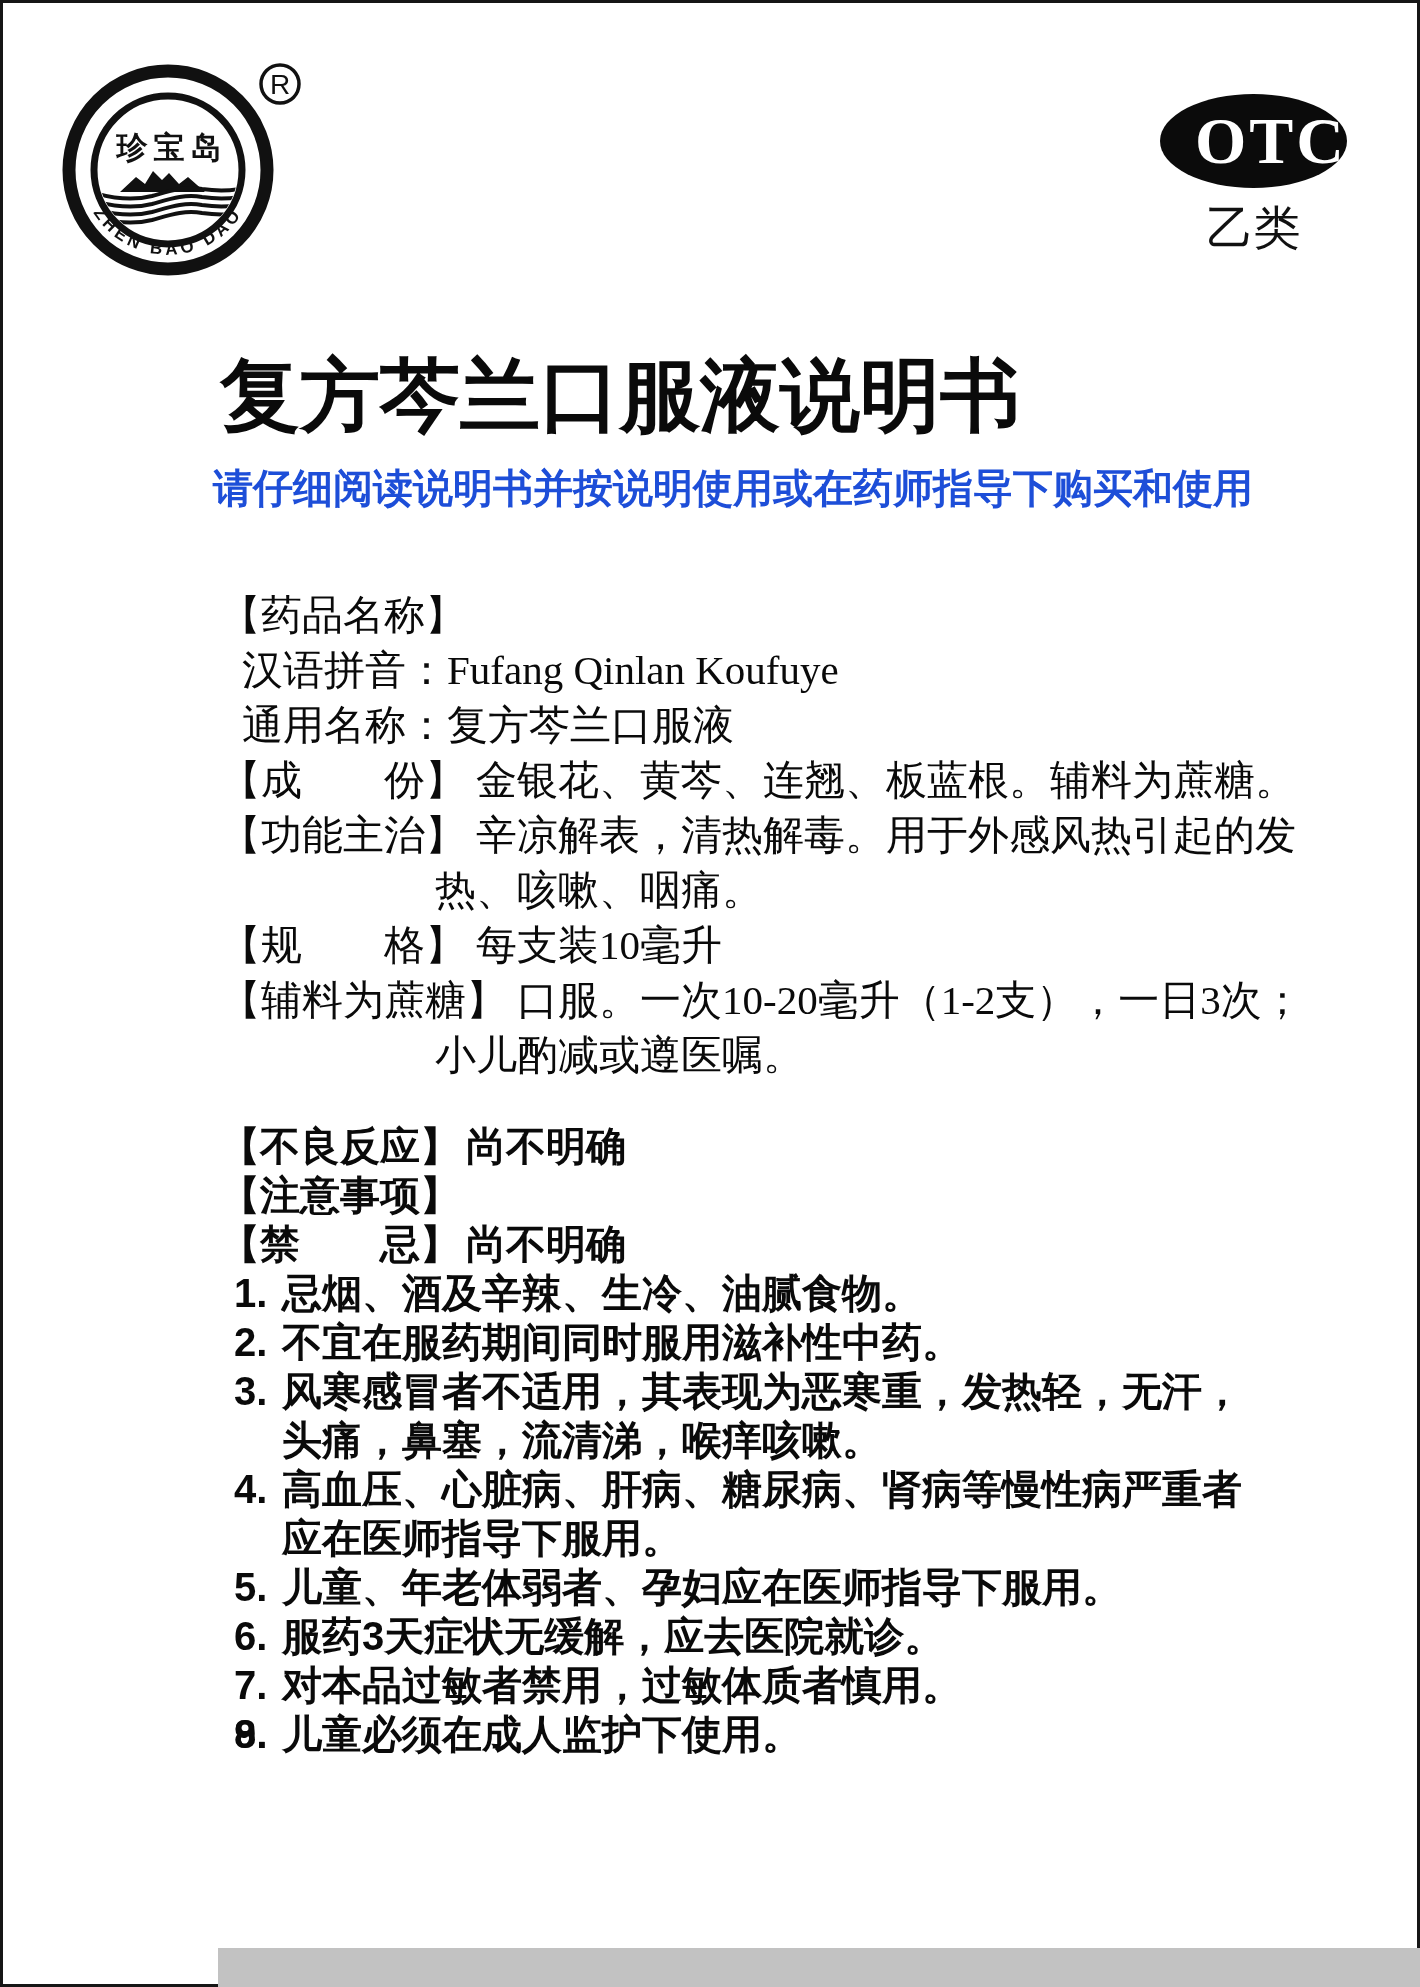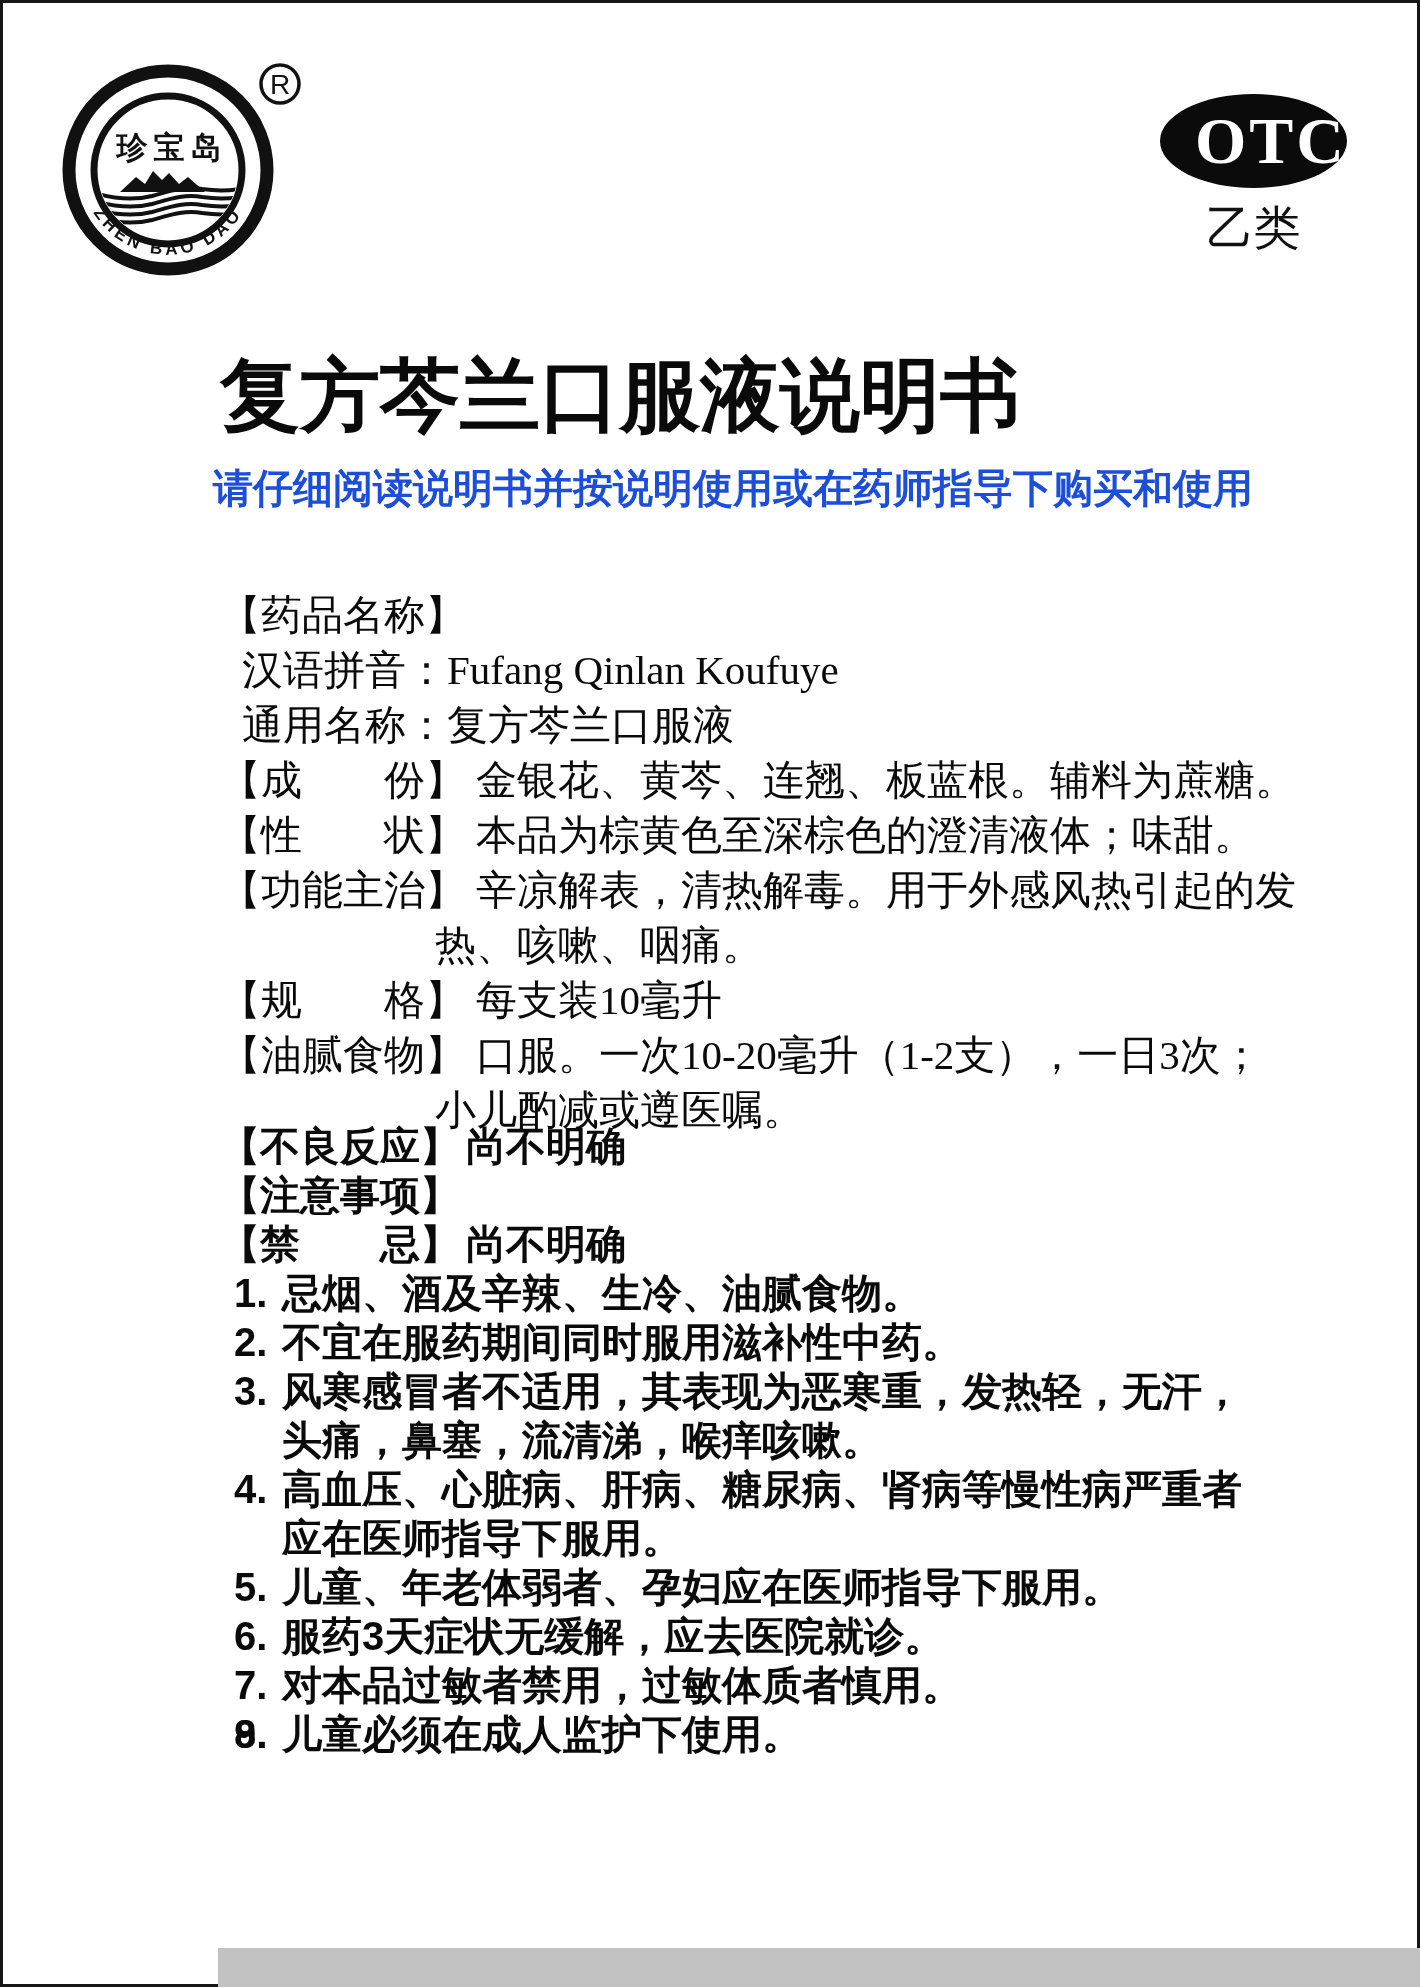--- a/index.html
+++ b/index.html
@@ -105,25 +105,24 @@
   <div class="otc-class">乙类</div>
 
   <h1 class="title">复方芩兰口服液说明书</h1>
   <div class="subtitle">请仔细阅读说明书并按说明使用或在药师指导下购买和使用</div>
 
   <div class="serif-block">
     <div class="row"><span class="lbl">【药品名称】</span><span class="val"></span></div>
     <div class="row sub"><span class="val">汉语拼音：Fufang Qinlan Koufuye</span></div>
     <div class="row sub"><span class="val">通用名称：复方芩兰口服液</span></div>
     <div class="row"><span class="lbl">【成　　份】</span><span class="val">金银花、黄芩、连翘、板蓝根。辅料为蔗糖。</span></div>
-    <div class="row"><span class="lbl">【性　　状】</span><span class="val">本品为棕黄色至深棕色的澄清液体；味甜。</span></div>
     <div class="row"><span class="lbl">【功能主治】</span><span class="val">辛凉解表，清热解毒。用于外感风热引起的发</span></div>
     <div class="row cont"><span class="val">热、咳嗽、咽痛。</span></div>
     <div class="row"><span class="lbl">【规　　格】</span><span class="val">每支装10毫升</span></div>
-    <div class="row"><span class="lbl">【油腻食物】</span><span class="val">口服。一次10-20毫升（1-2支），一日3次；</span></div>
+    <div class="row"><span class="lbl">【辅料为蔗糖】</span><span class="val">口服。一次10-20毫升（1-2支），一日3次；</span></div>
     <div class="row cont"><span class="val">小儿酌减或遵医嘱。</span></div>
   </div>
 
   <div class="heiti-block">
     <div class="row"><span class="lbl">【不良反应】</span><span class="val">尚不明确</span></div>
     <div class="row"><span class="lbl">【注意事项】</span><span class="val"></span></div>
     <div class="row"><span class="lbl">【禁　　忌】</span><span class="val">尚不明确</span></div>
 
     <div class="pitem"><span class="num">1.</span><span>忌烟、酒及辛辣、生冷、油腻食物。</span></div>
     <div class="pitem"><span class="num">2.</span><span>不宜在服药期间同时服用滋补性中药。</span></div>

